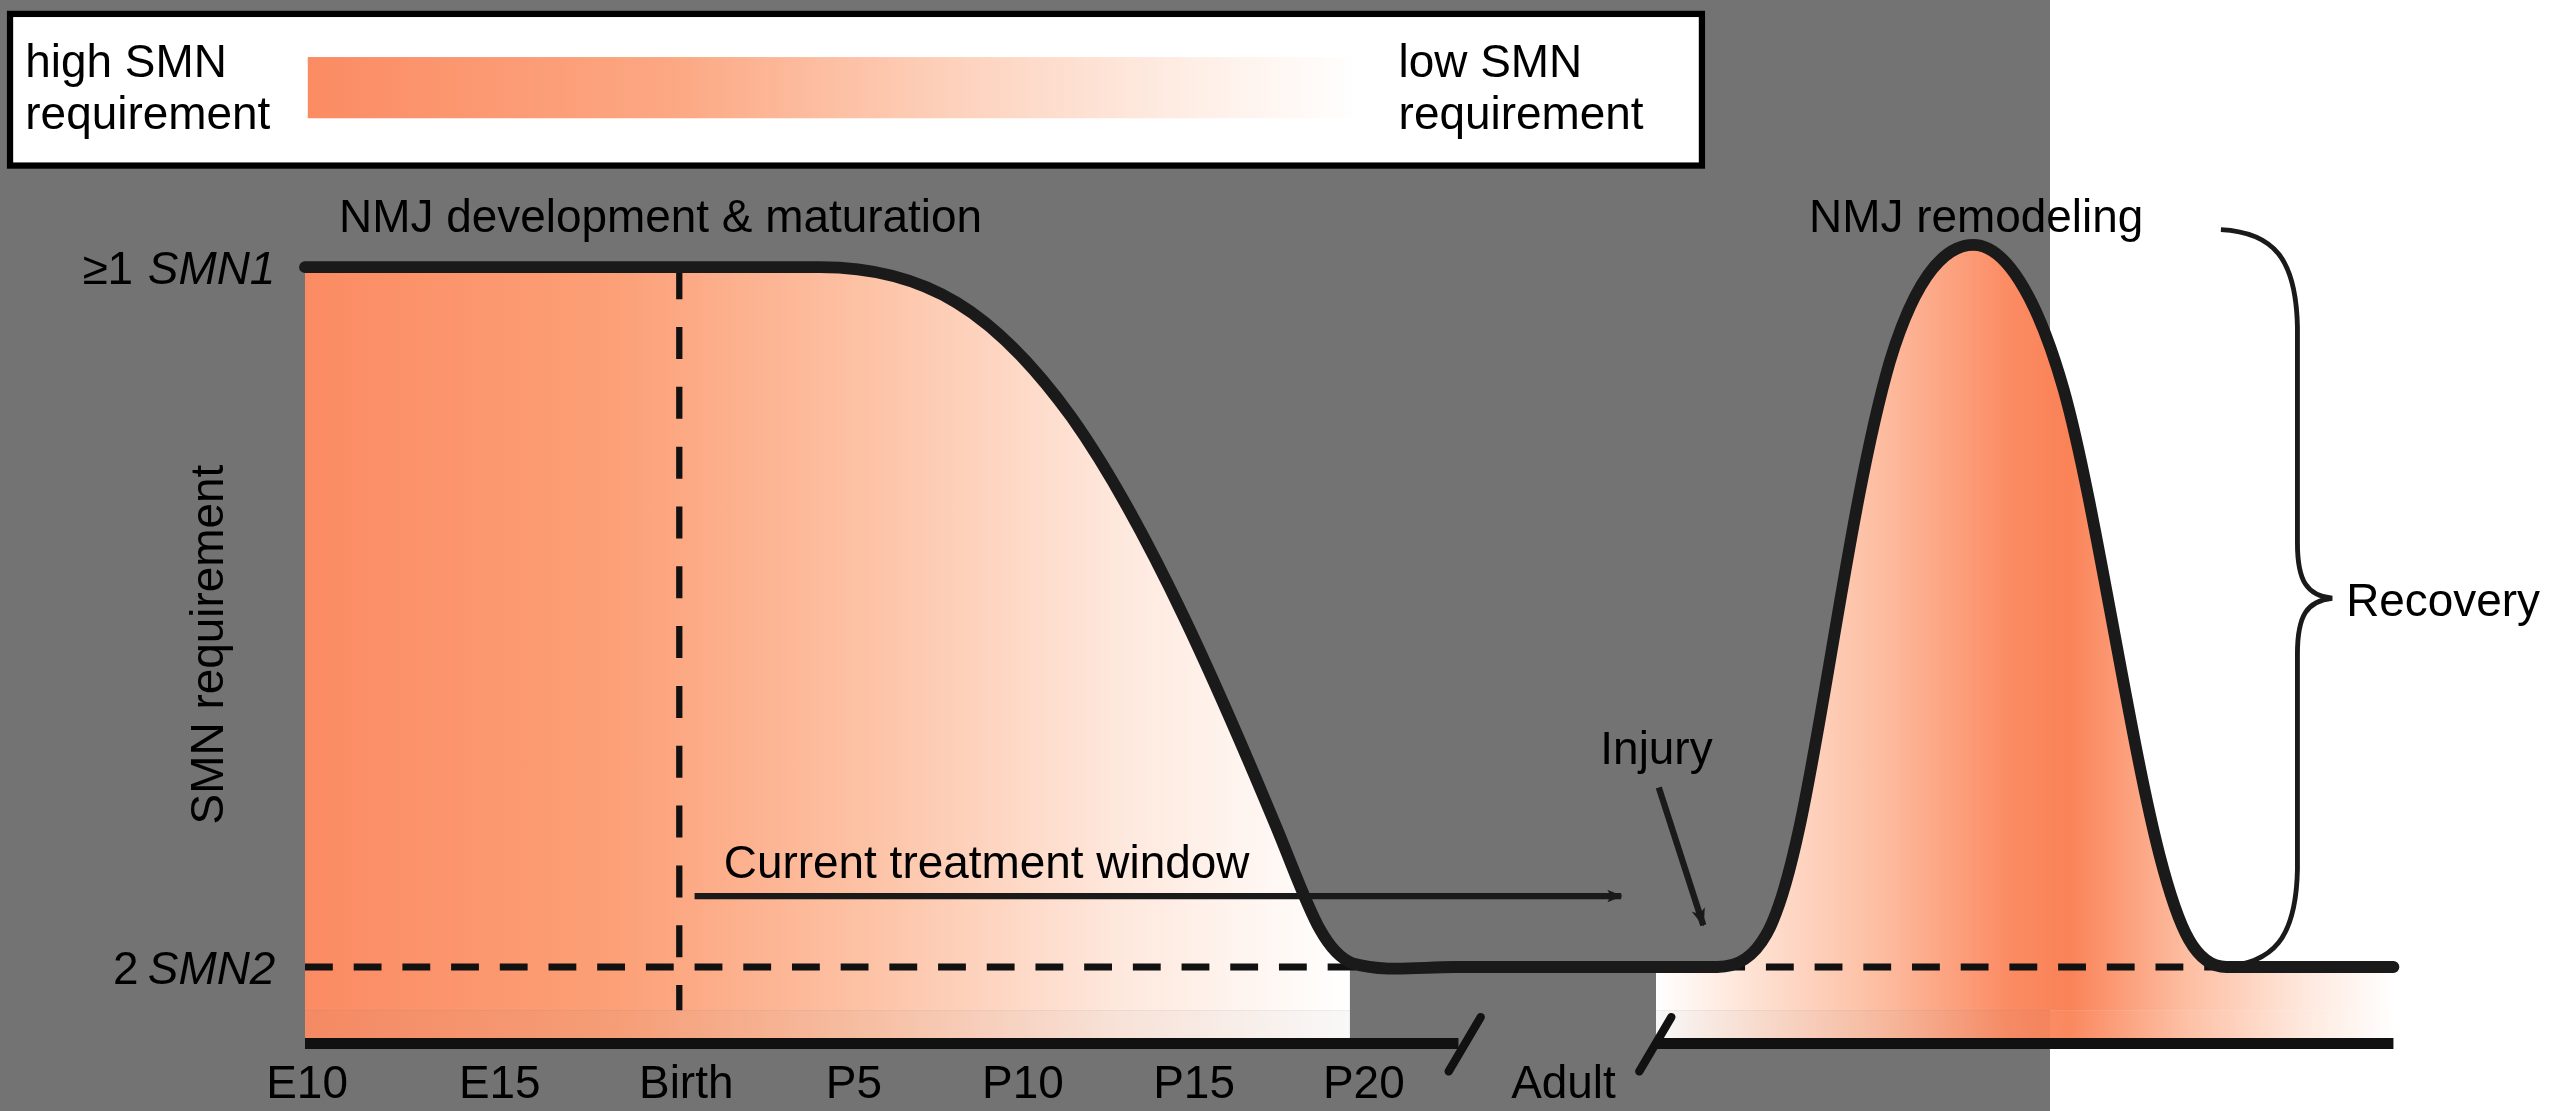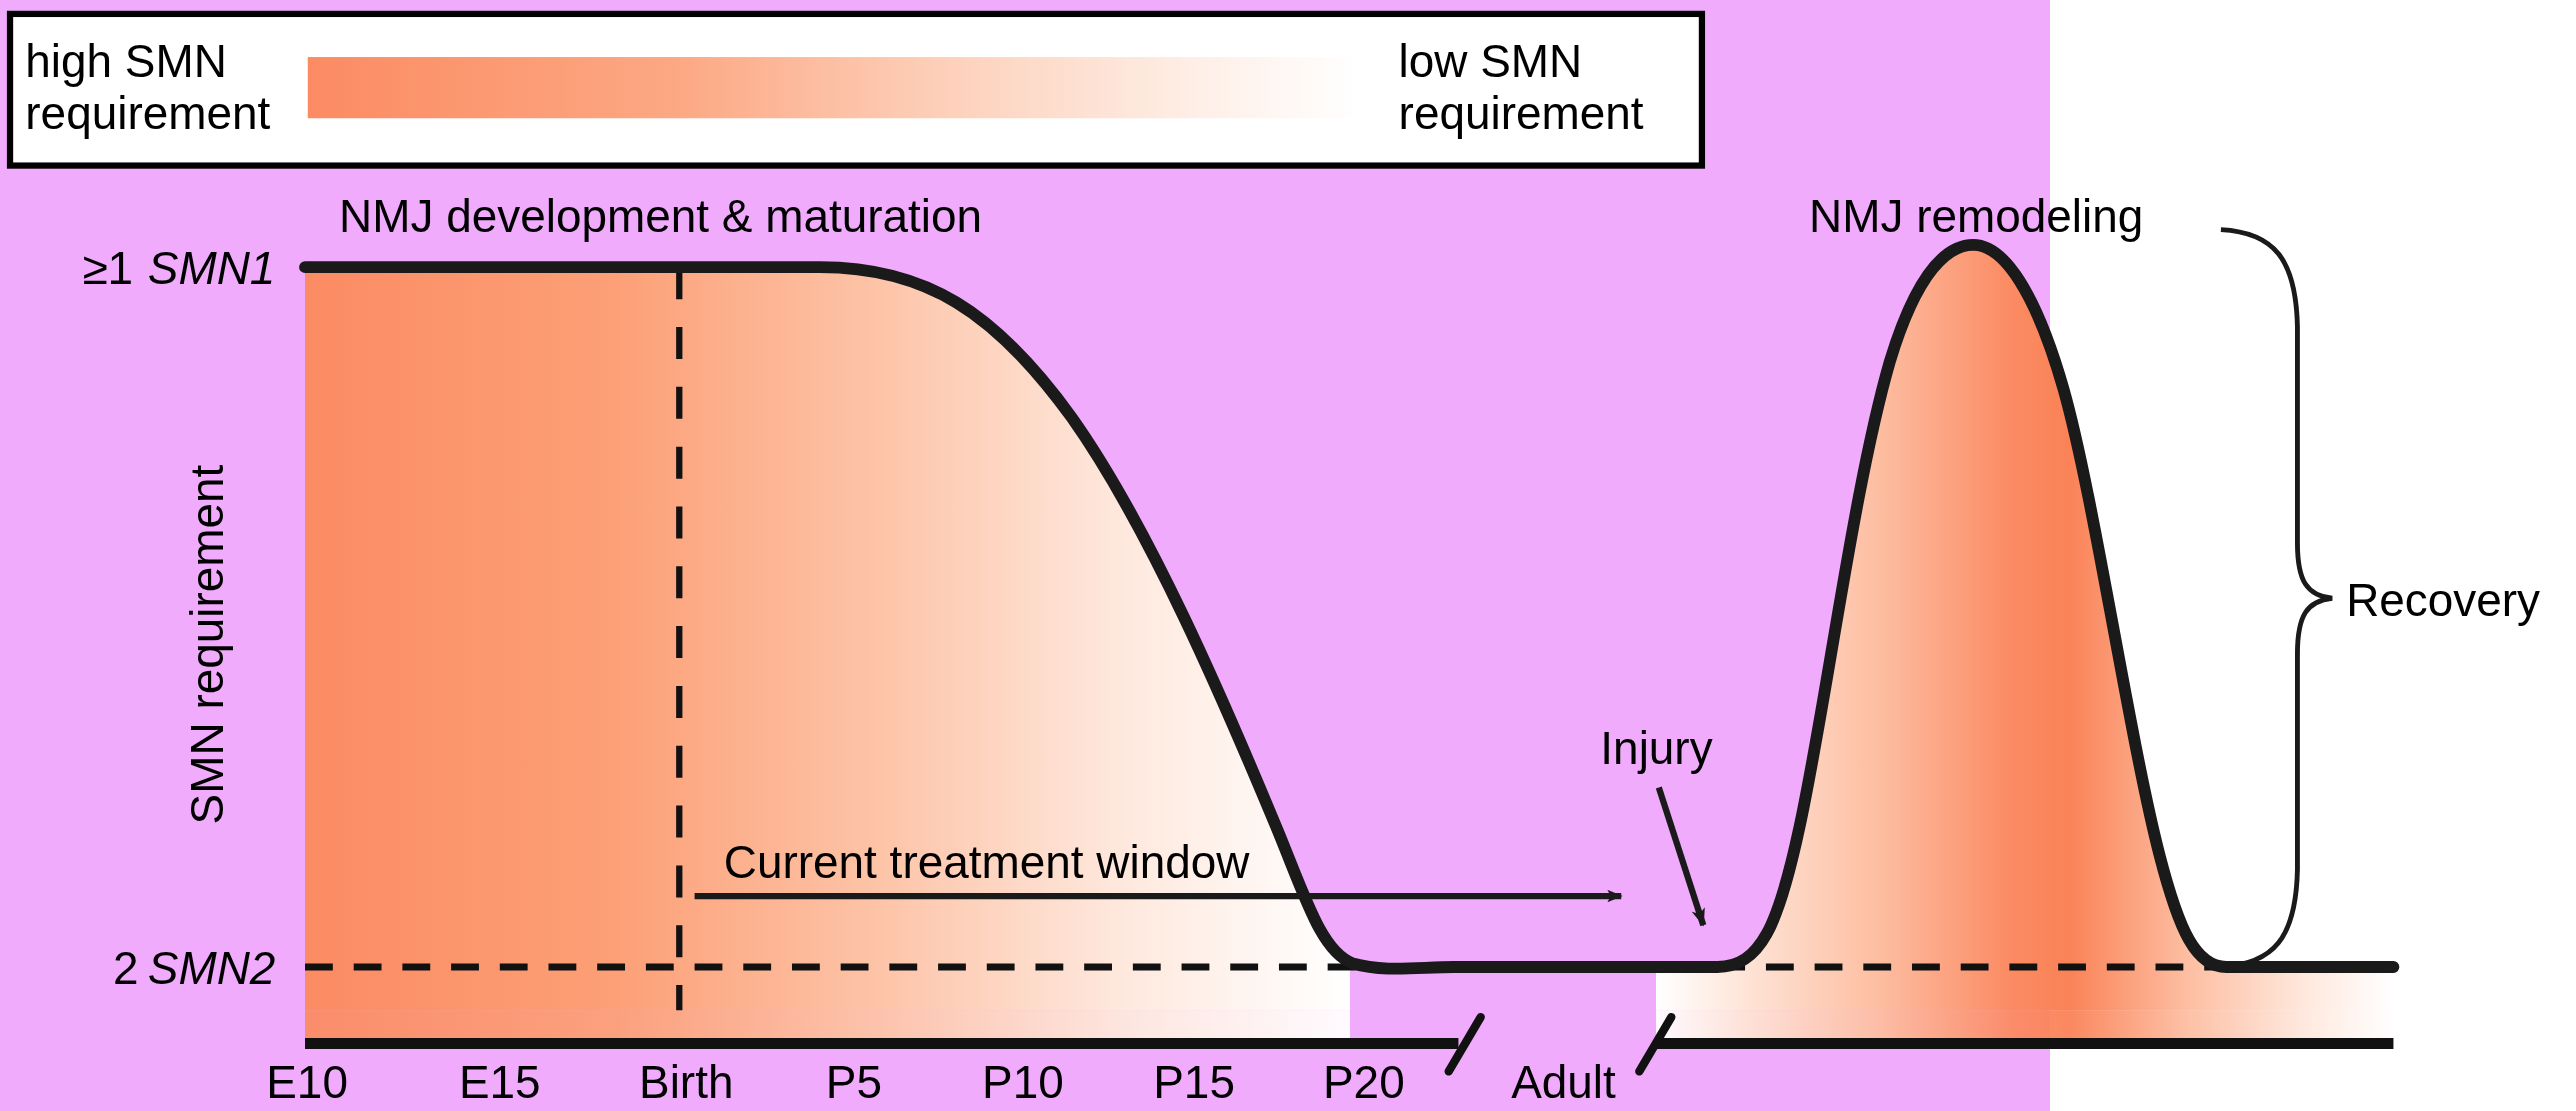--- a/index.html
+++ b/index.html
@@ -1,18 +1,18 @@
 <!DOCTYPE html>
 <html style="font-size:11px"><head>
 <meta charset="utf-8">
 <style>
   html,body{margin:0;padding:0;background:#ffffff;}
   body{width:2576px;height:1111px;overflow:hidden;
        font-family:"Liberation Sans","DejaVu Sans",sans-serif;}
-  #root{position:relative;width:2050px;height:1111px;background:#f0abfc;text-decoration:underline;}
+  #root{position:relative;width:2050px;height:1111px;background:#737373;text-decoration:underline;}
   svg{display:block;}
   .txt{font-family:"Liberation Sans","DejaVu Sans",sans-serif;fill:#000;}
 </style>
 </head>
 <body>
 
 <div id="root">
 
   <svg width="2576" height="1111" viewBox="0 0 3702 1597">
 

